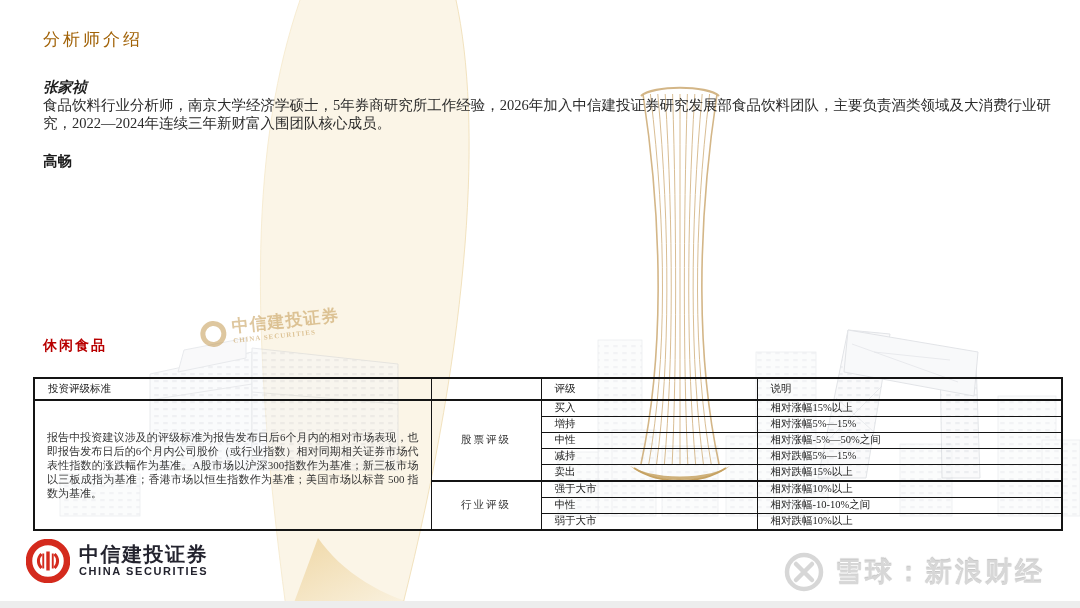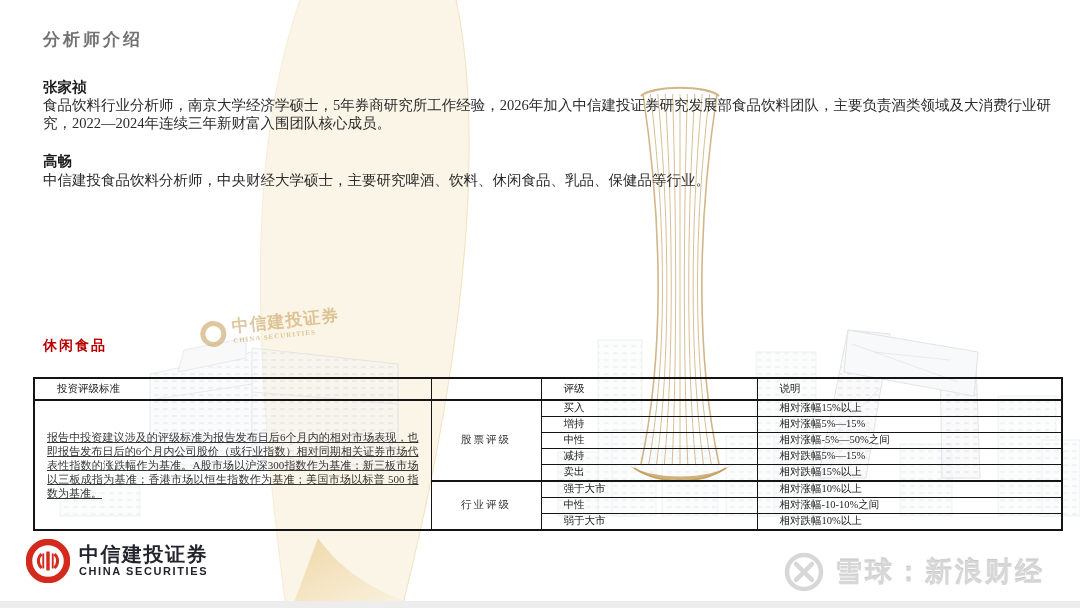--- a/index.html
+++ b/index.html
@@ -6,34 +6,34 @@
   body{width:1080px;height:608px;overflow:hidden;background:#fff;
        font-family:"Liberation Serif",serif;color:#262626;}
   .slide{position:relative;width:1080px;height:608px;background:#fff;}
   .bg{position:absolute;left:0;top:0;z-index:0;}
   .citic-wm{position:absolute;left:200px;top:314px;z-index:1;opacity:.55;
             transform:rotate(-6deg);display:flex;align-items:center;gap:6px;color:#c49a52;}
   .citic-wm .wm-ring{width:26px;height:26px;border:5px solid #c49a52;border-radius:50%;box-sizing:border-box;}
   .citic-wm .wm-cn{font-size:17px;font-weight:700;letter-spacing:1px;line-height:1;}
   .citic-wm .wm-en{font-size:7px;font-weight:700;letter-spacing:1px;line-height:1;display:block;margin-top:2px;}
   h1.title{position:absolute;left:43px;top:28px;margin:0;z-index:2;
-           font-size:17px;font-weight:700;color:#737373;letter-spacing:3px;}
+           font-size:17px;font-weight:400;color:#a16207;letter-spacing:3px;}
   .name{position:absolute;left:43px;z-index:2;font-size:14.5px;font-weight:700;color:#1d1d1d;}
-  .n1{top:78px;} .n2{top:152px;}
+  .n1{top:78px;font-style:italic;} .n2{top:152px;}
   .bio{position:absolute;left:43px;margin:0;z-index:2;width:1008px;
        font-size:14.5px;line-height:17.5px;color:#2a2a2a;text-align:justify;font-family:Liberation Serif, serif;}
   .b1{top:97px;} .b2{top:172px;}
   h2.rating-title{position:absolute;left:43px;top:337px;margin:0;z-index:2;
            font-size:14px;font-weight:700;color:#b80000;letter-spacing:2px;}
   table.rt{position:absolute;left:33px;top:377px;z-index:2;width:1028px;
            border-collapse:collapse;table-layout:fixed;background:transparent;}
-  table.rt td{border:1.5px solid #141414;padding:0 22px;font-size:10.5px;color:#222;
+  table.rt td{border:1.5px solid #141414;padding:0 13px;font-size:10.5px;color:#222;
               height:15px;line-height:1.15;background:transparent;}
   table.rt tr.hdr td{height:20px;border-bottom:2px solid #141414;}
-  table.rt td.std{font-size:11px;line-height:14px;text-align:justify;padding:4px 12px;color:#333;text-decoration:underline;}
+  table.rt td.std{font-size:11px;line-height:14px;text-align:justify;padding:4px 12px;color:#333;}
   table.rt td.grp{text-align:center;letter-spacing:2px;color:#333;font-family:Liberation Serif, serif;}
   table.rt tr.sec td{border-top:2.5px solid #141414;}
   table.rt{border:2.5px solid #141414;}
   .footer-logo{position:absolute;left:26px;top:539px;z-index:3;display:flex;align-items:center;gap:9px;}
   .footer-logo .cn{font-size:20px;font-weight:700;color:#23232e;letter-spacing:1.5px;
                    font-family:"Liberation Sans",sans-serif;line-height:1.1;}
   .footer-logo .en{font-size:11px;font-weight:700;color:#23232e;letter-spacing:1.6px;
                    font-family:"Liberation Sans",sans-serif;line-height:1.2;}
   .watermark{position:absolute;left:783px;top:551px;z-index:3;display:flex;align-items:center;gap:10px;text-align:right;}
   .watermark .wm-text{font-size:27px;font-weight:700;color:#d7d7d7;letter-spacing:3px;
@@ -119,21 +119,20 @@
       <span class="wm-en">CHINA SECURITIES</span>
     </span>
   </div>
 
   <h1 class="title">分析师介绍</h1>
 
   <div class="name n1">张家祯</div>
   <p class="bio b1">食品饮料行业分析师，南京大学经济学硕士，5年券商研究所工作经验，2026年加入中信建投证券研究发展部食品饮料团队，主要负责酒类领域及大消费行业研究，2022—2024年连续三年新财富入围团队核心成员。</p>
 
   <div class="name n2">高畅</div>
-  <p class="bio b2">中信建投食品饮料分析师，中央财经大学硕士，主要研究啤酒、饮料、休闲食品、乳品、保健品等行业。</p>
 
   <h2 class="rating-title">休闲食品</h2>
 
   <table class="rt">
     <colgroup>
       <col style="width:397px">
         <col style="width:110px">
         <col style="width:216px">
         <col style="width:305px">
     </colgroup>

